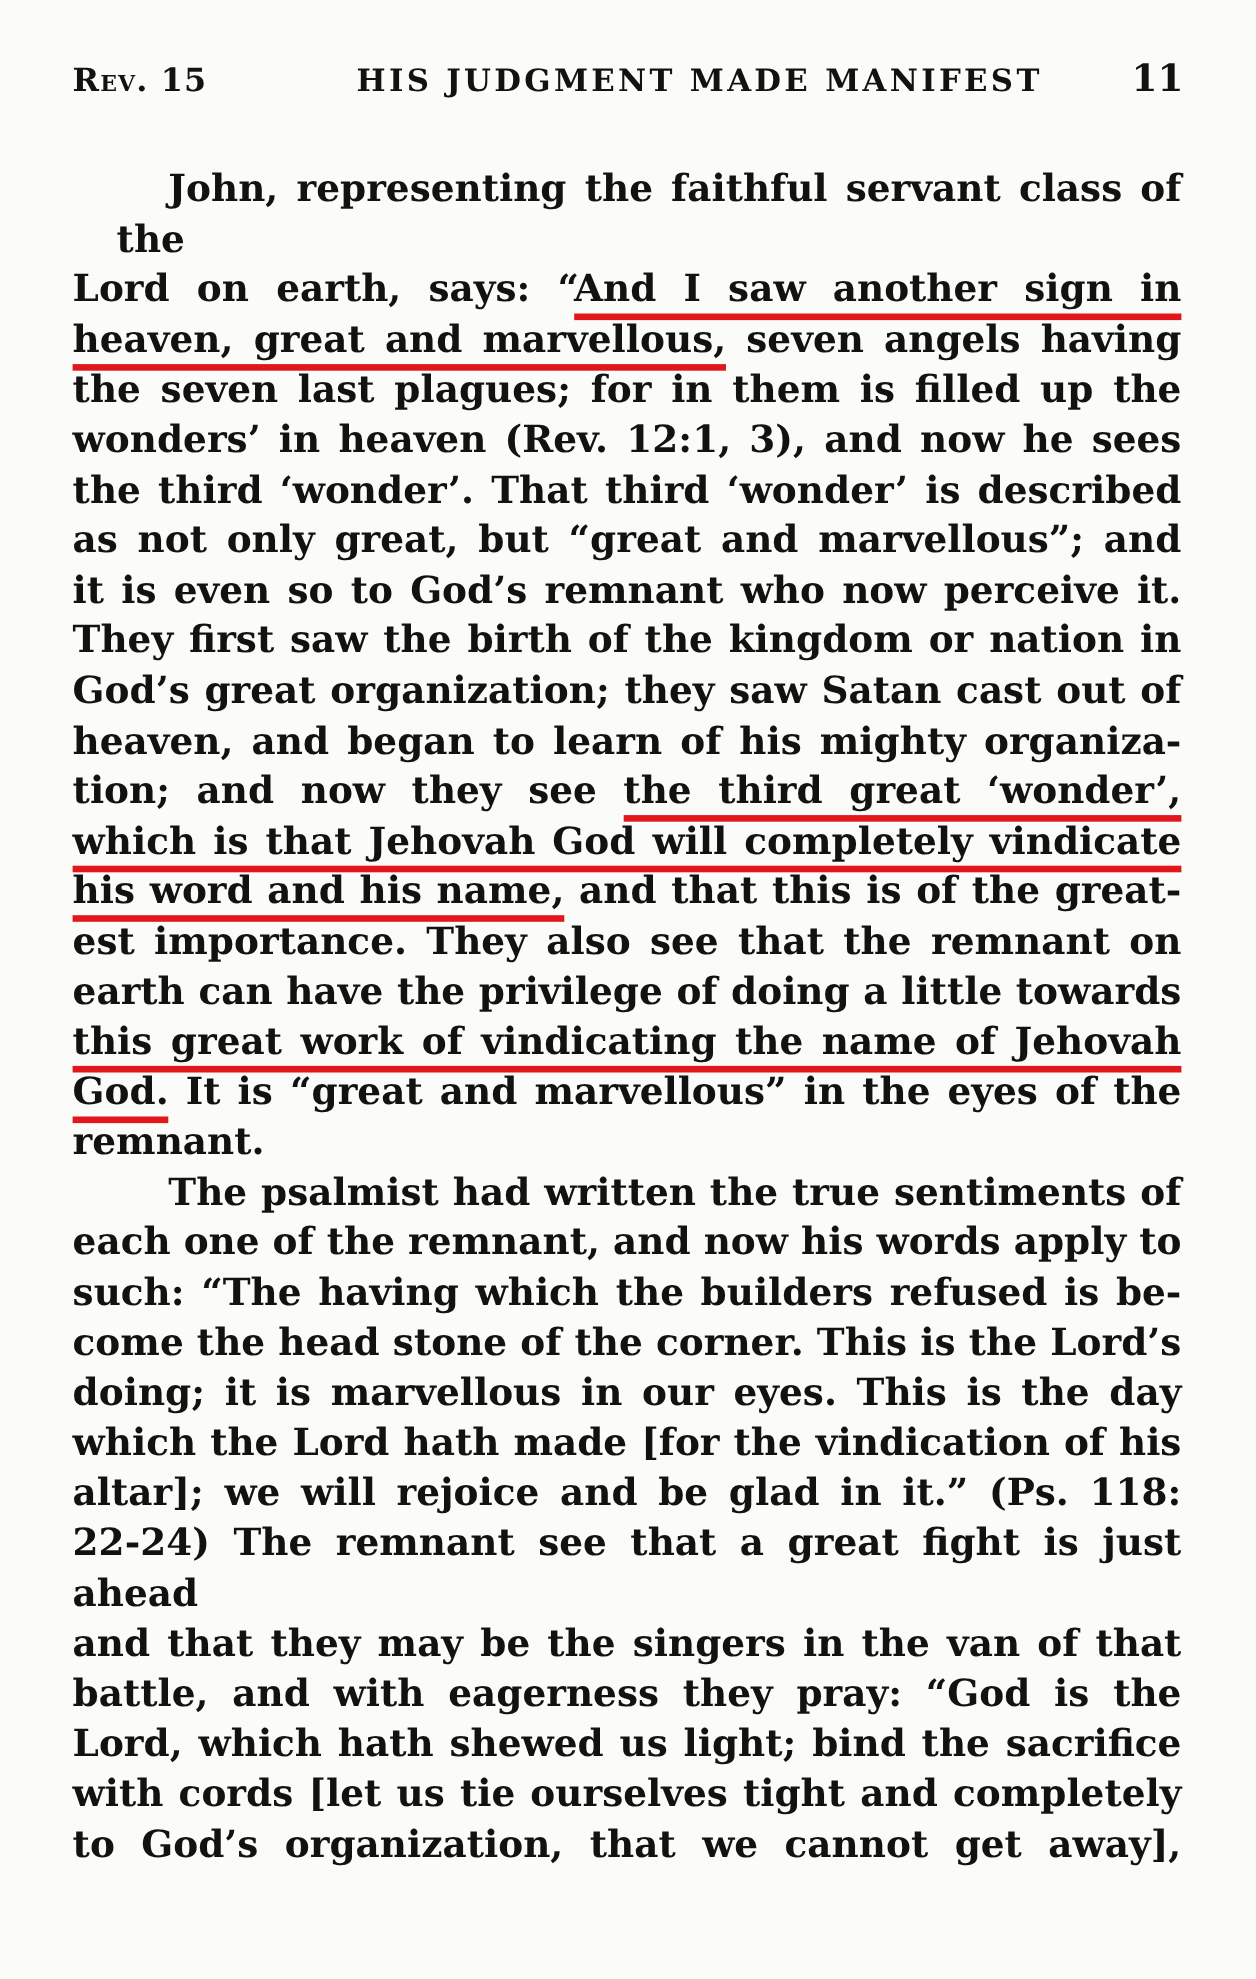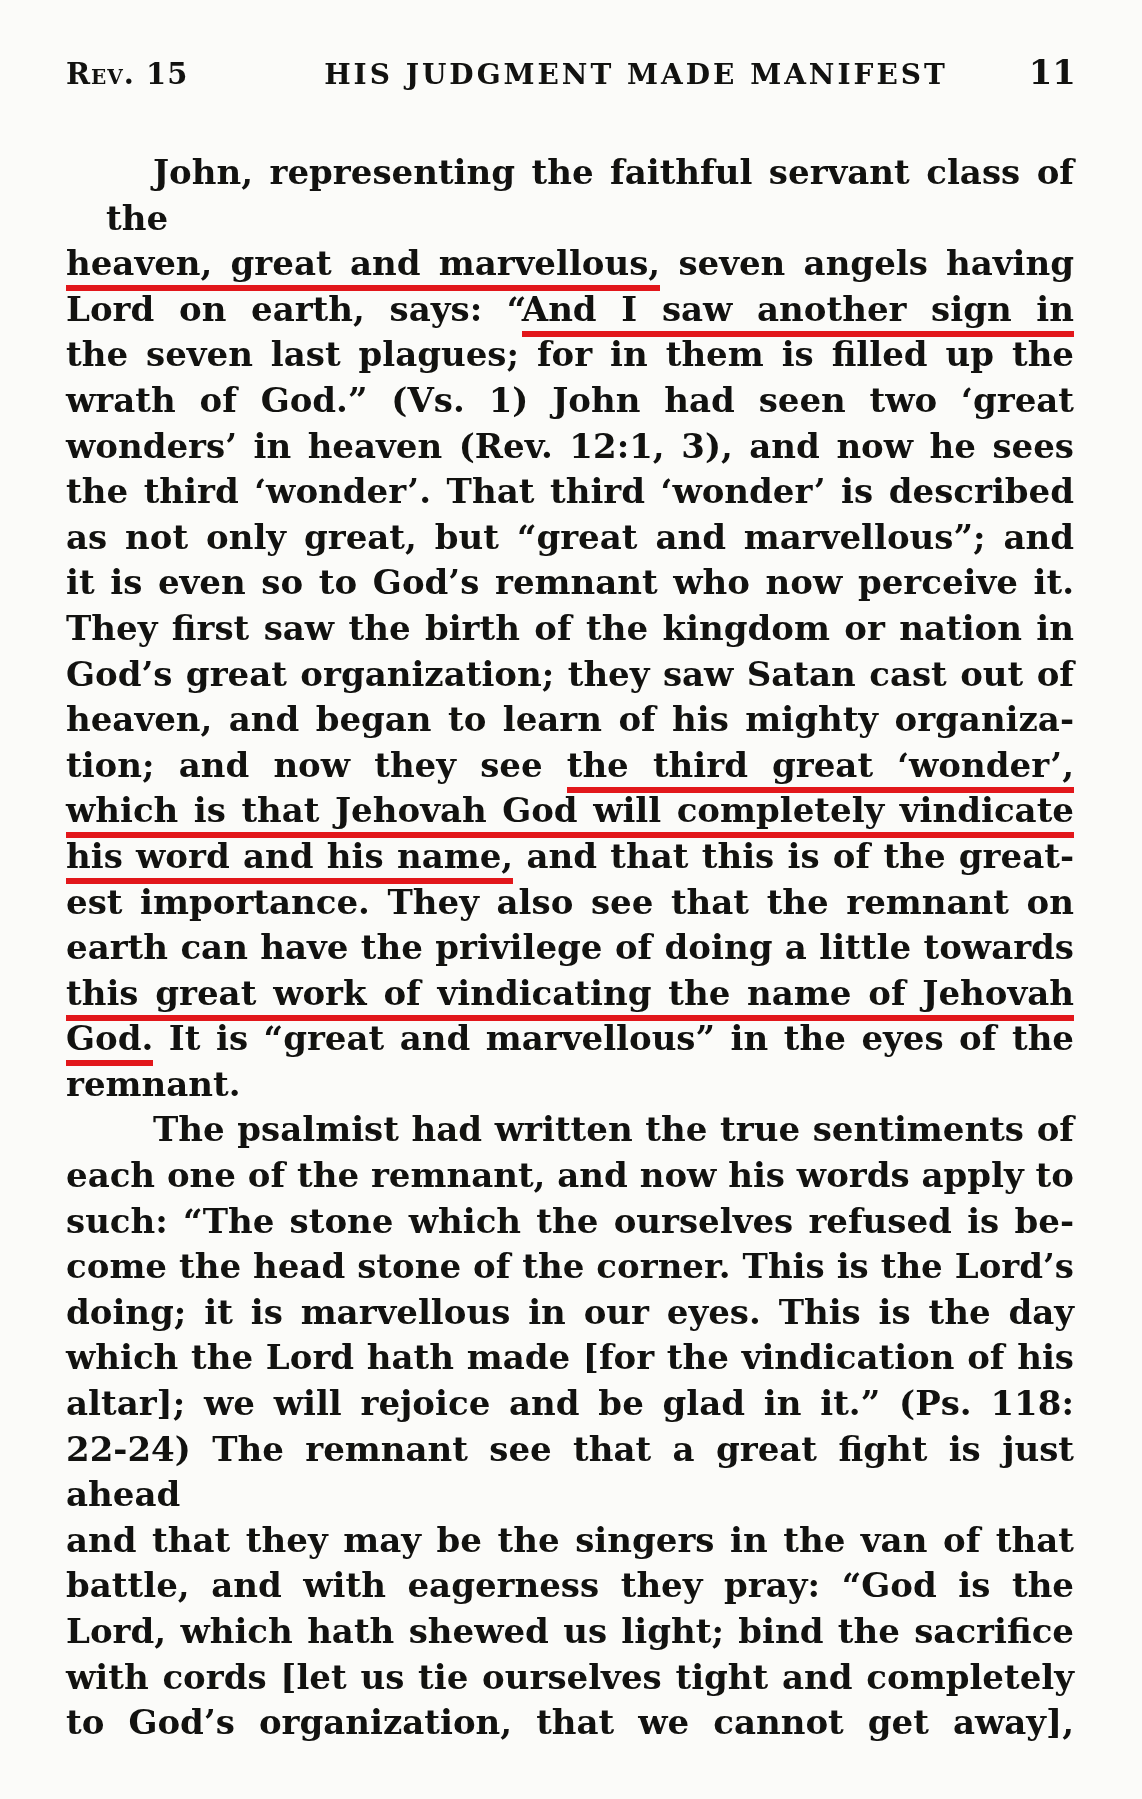--- a/index.html
+++ b/index.html
@@ -80,42 +80,41 @@
 <div class="page">
 
   <div class="running-header">
     <span class="hdr-left">Rev. 15</span>
     <span class="hdr-title">HIS JUDGMENT MADE MANIFEST</span>
     <span class="hdr-pageno">11</span>
   </div>
 
   <main class="page-body">
       <div class="text-line indent"><span>John, representing the faithful servant class of the</span></div>
+      <div class="text-line"><span>Lord on earth, says: “</span><span class="u">And I saw another sign in</span></div>
       <div class="text-line"><span class="u">heaven, great and marvellous,</span><span> seven angels having</span></div>
-      <div class="text-line"><span>Lord on earth, says: “</span><span class="u">And I saw another sign in</span></div>
       <div class="text-line"><span>the seven last plagues; for in them is filled up the</span></div>
-      <div class="text-line"><span>wrath of God.” (Vs. 1) John had seen two ‘great</span></div>
       <div class="text-line"><span>wonders’ in heaven (Rev. 12:1, 3), and now he sees</span></div>
       <div class="text-line"><span>the third ‘wonder’. That third ‘wonder’ is described</span></div>
       <div class="text-line"><span>as not only great, but “great and marvellous”; and</span></div>
       <div class="text-line"><span>it is even so to God’s remnant who now perceive it.</span></div>
       <div class="text-line"><span>They first saw the birth of the kingdom or nation in</span></div>
       <div class="text-line"><span>God’s great organization; they saw Satan cast out of</span></div>
       <div class="text-line"><span>heaven, and began to learn of his mighty organiza-</span></div>
       <div class="text-line"><span>tion; and now they see </span><span class="u">the third great ‘wonder’,</span></div>
       <div class="text-line"><span class="u">which is that Jehovah God will completely vindicate</span></div>
       <div class="text-line"><span class="u">his word and his name,</span><span> and that this is of the great-</span></div>
       <div class="text-line"><span>est importance. They also see that the remnant on</span></div>
       <div class="text-line"><span>earth can have the privilege of doing a little towards</span></div>
       <div class="text-line"><span class="u">this great work of vindicating the name of Jehovah</span></div>
       <div class="text-line"><span class="u">God.</span><span> It is “great and marvellous” in the eyes of the</span></div>
       <div class="text-line last"><span>remnant.</span></div>
       <div class="text-line indent"><span>The psalmist had written the true sentiments of</span></div>
       <div class="text-line"><span>each one of the remnant, and now his words apply to</span></div>
-      <div class="text-line"><span>such: “The stone which the ourselves refused is be-</span></div>
+      <div class="text-line"><span>such: “The having which the builders refused is be-</span></div>
       <div class="text-line"><span>come the head stone of the corner. This is the Lord’s</span></div>
       <div class="text-line"><span>doing; it is marvellous in our eyes. This is the day</span></div>
       <div class="text-line"><span>which the Lord hath made [for the vindication of his</span></div>
       <div class="text-line"><span>altar]; we will rejoice and be glad in it.” (Ps. 118:</span></div>
       <div class="text-line"><span>22-24) The remnant see that a great fight is just ahead</span></div>
       <div class="text-line"><span>and that they may be the singers in the van of that</span></div>
       <div class="text-line"><span>battle, and with eagerness they pray: “God is the</span></div>
       <div class="text-line"><span>Lord, which hath shewed us light; bind the sacrifice</span></div>
       <div class="text-line"><span>with cords [let us tie ourselves tight and completely</span></div>
       <div class="text-line"><span>to God’s organization, that we cannot get away],</span></div>

